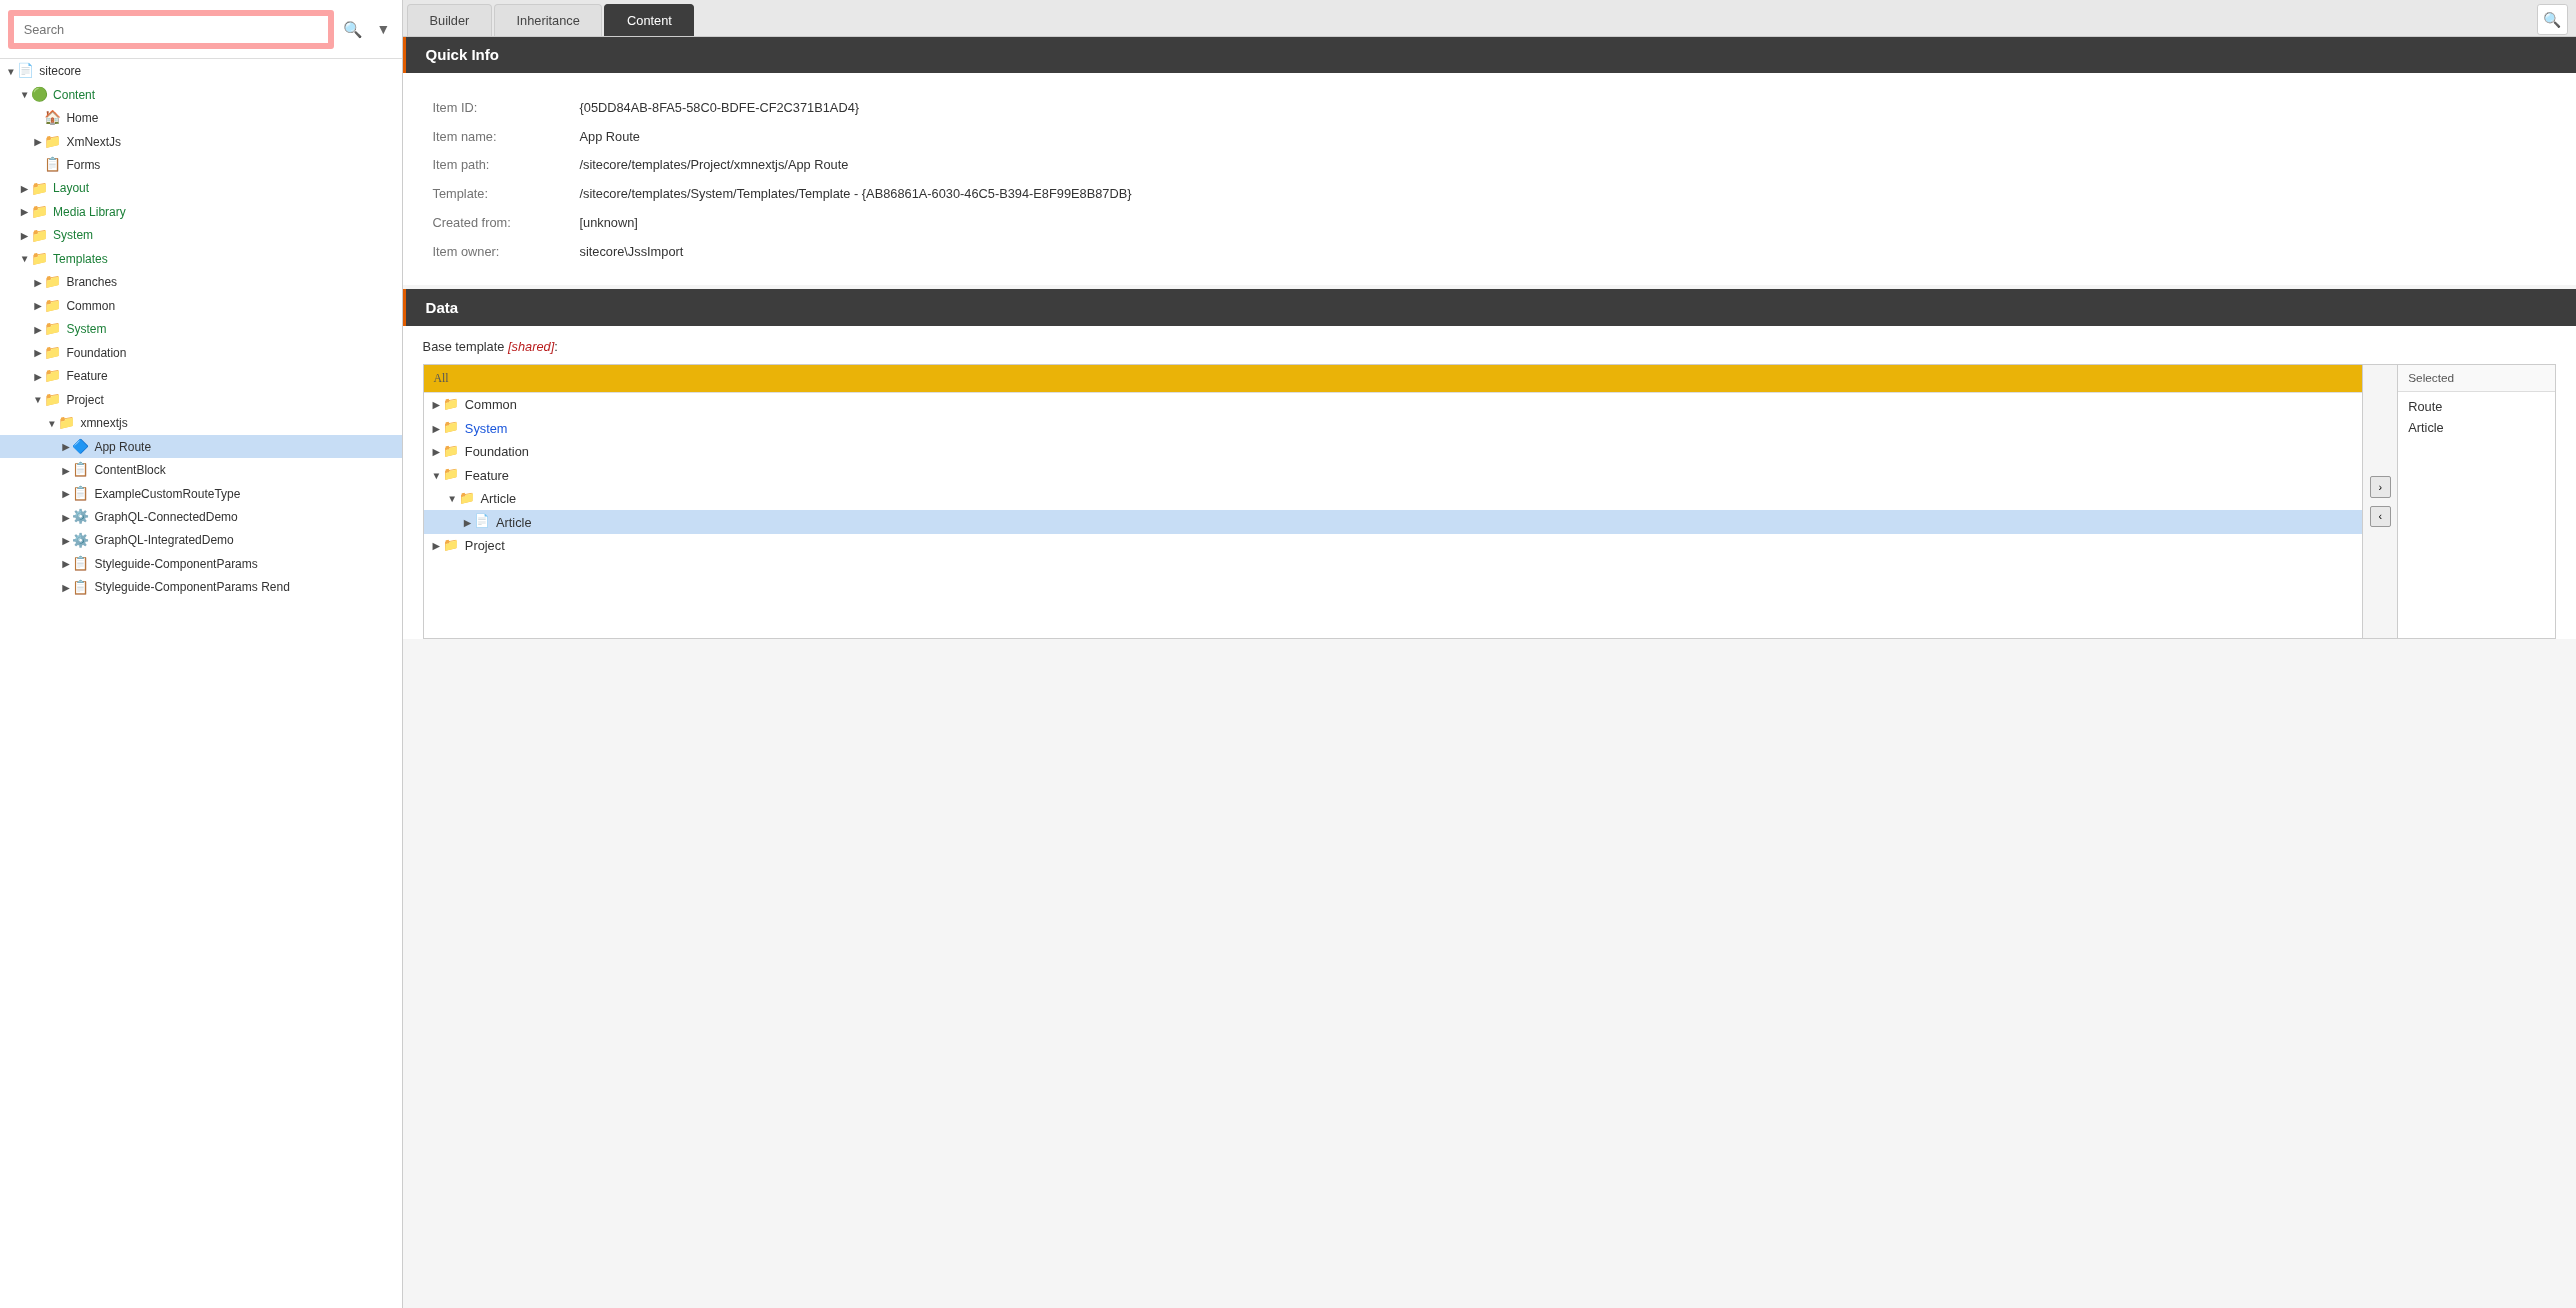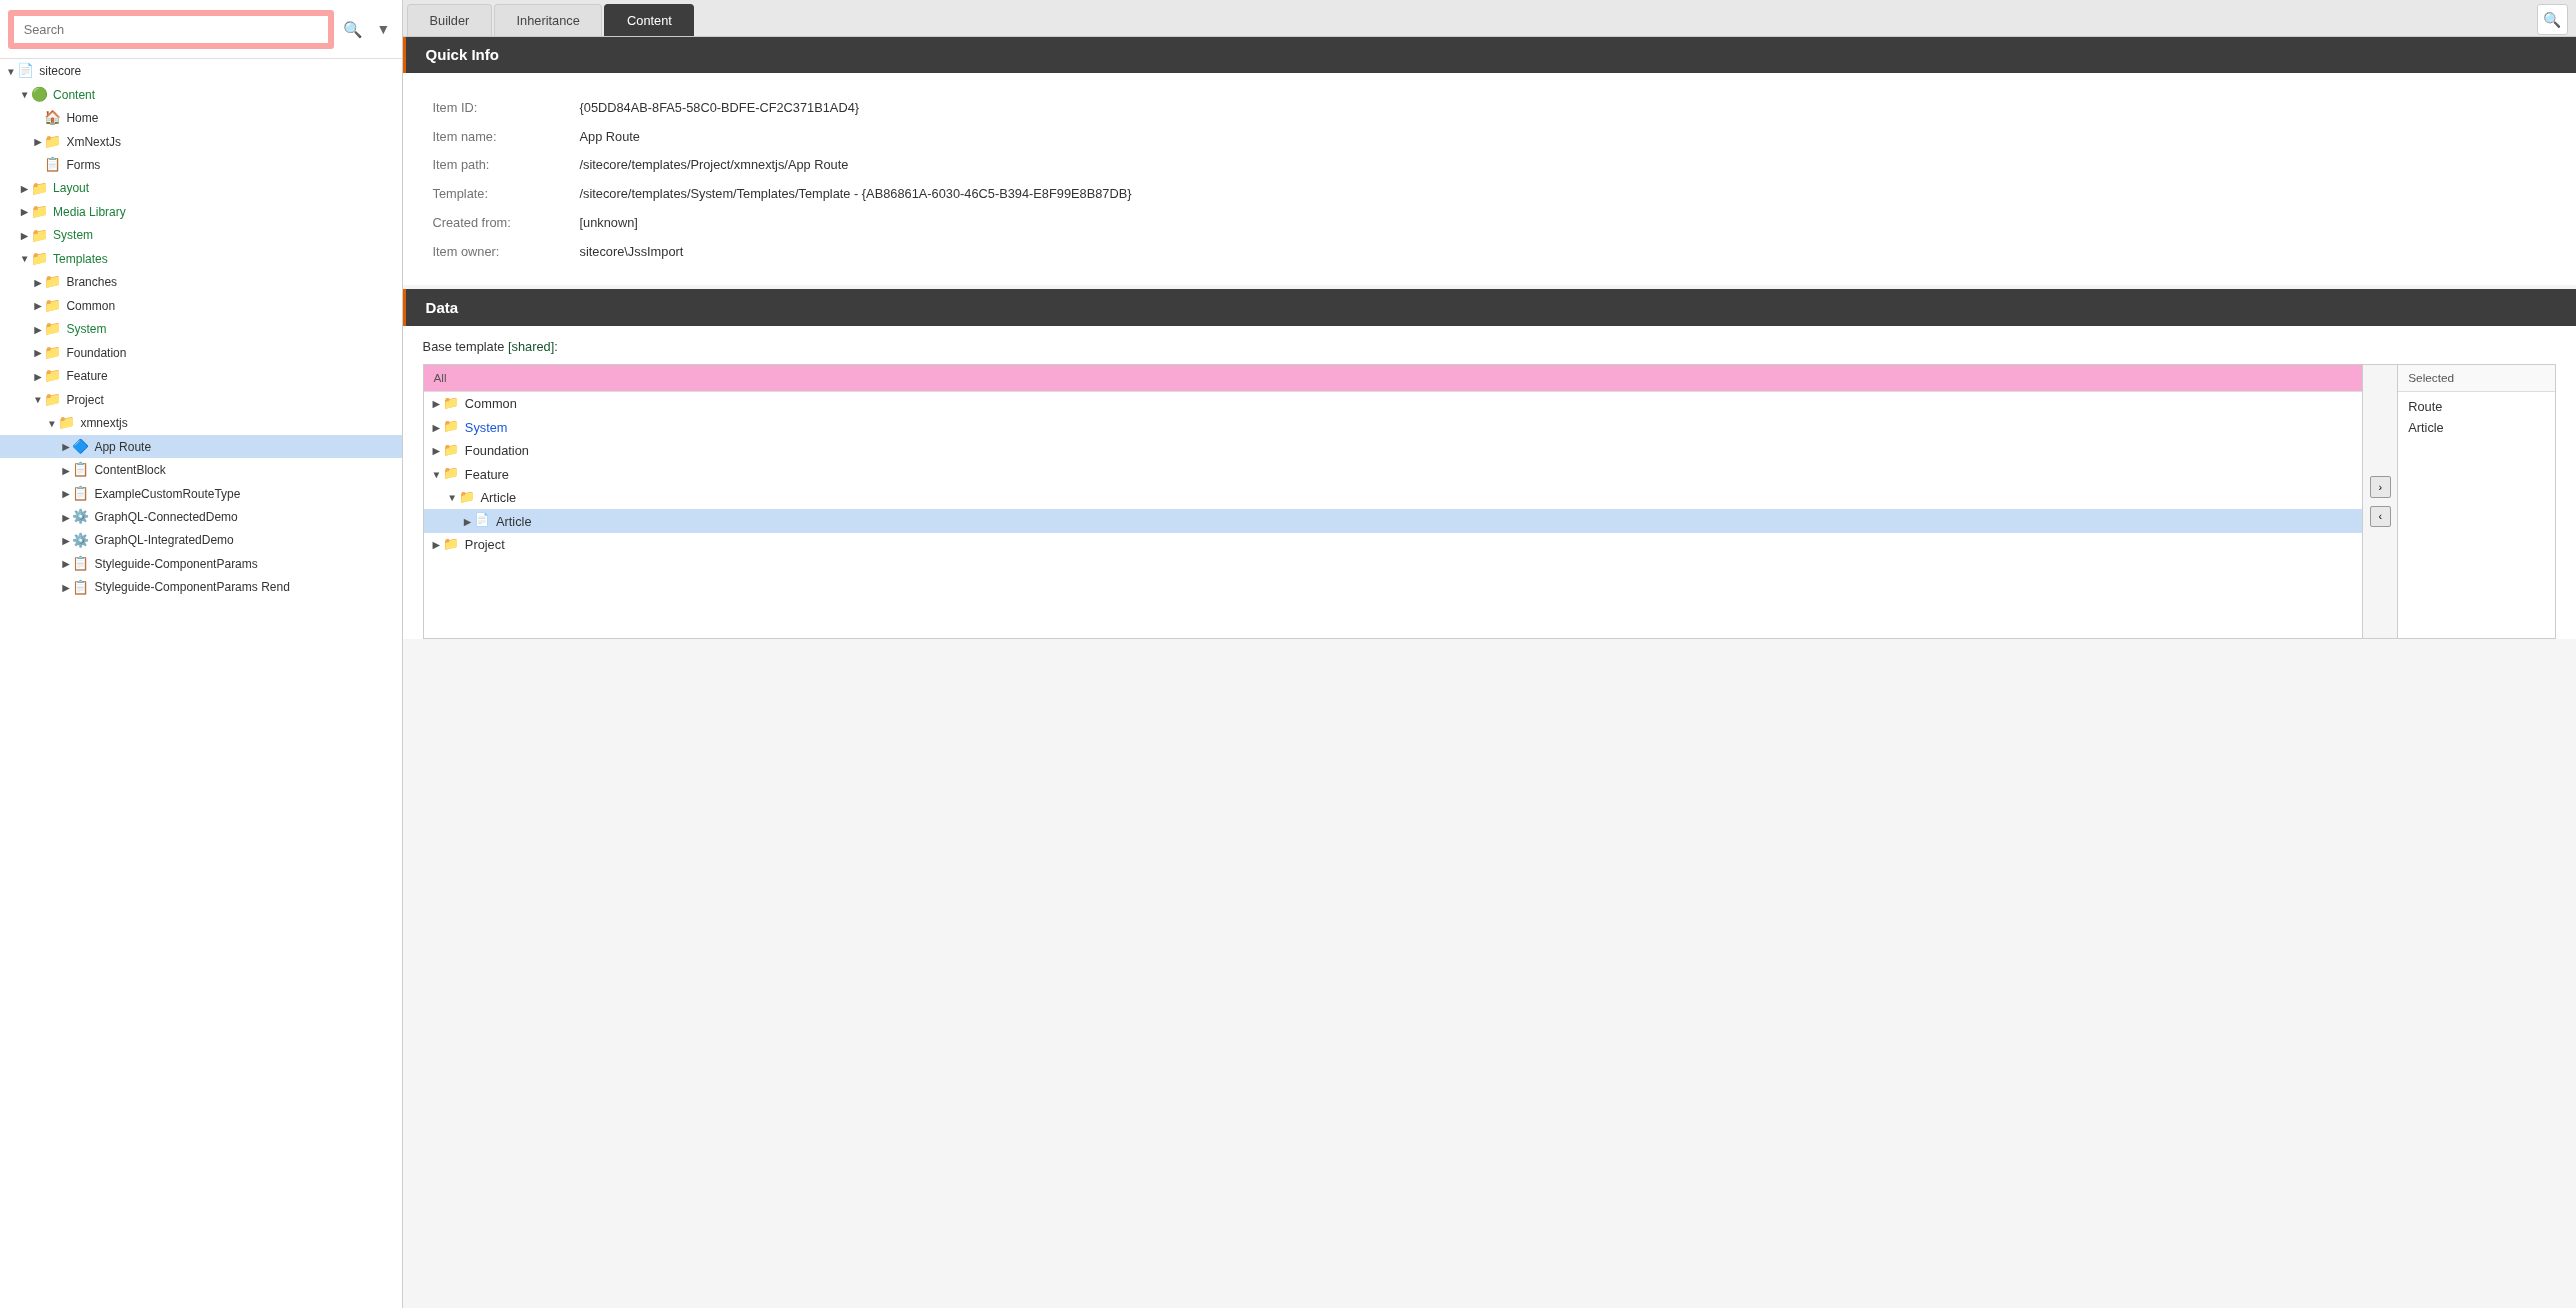--- a/index.html
+++ b/index.html
@@ -171,42 +171,44 @@
     .data-section {
       background: #fff;
       margin-top: 3.9px;
     }
     .base-template-label {
       padding: 13.8px 19.6px 9.8px;
       font-size: 12.8px;
       color: #333;
     }
     .base-template-label span.shared {
-      color: #14532d;
+      color: #b91c1c;
+      font-style: italic;
     }
 
     .template-picker {
       display: flex;
       margin: 0 19.6px 19.6px;
       border: 1px solid #ccc;
       height: 275px;
     }
     .picker-left {
       flex: 1;
       display: flex;
       flex-direction: column;
       border-right: 1px solid #ccc;
       overflow: hidden;
     }
     .picker-all-header {
       padding: 5.9px 9.8px;
       font-size: 11.8px;
       color: #555;
       border-bottom: 1px solid #ddd;
-      background: #f9a8d4;
+      background: #eab308;
+      font-family: Liberation Serif, serif;
     }
     .picker-tree {
       flex: 1;
       overflow-y: auto;
       background: #fff;
     }
     .picker-item {
       display: flex;
       align-items: center;
       padding: 2.9px 5.9px;

